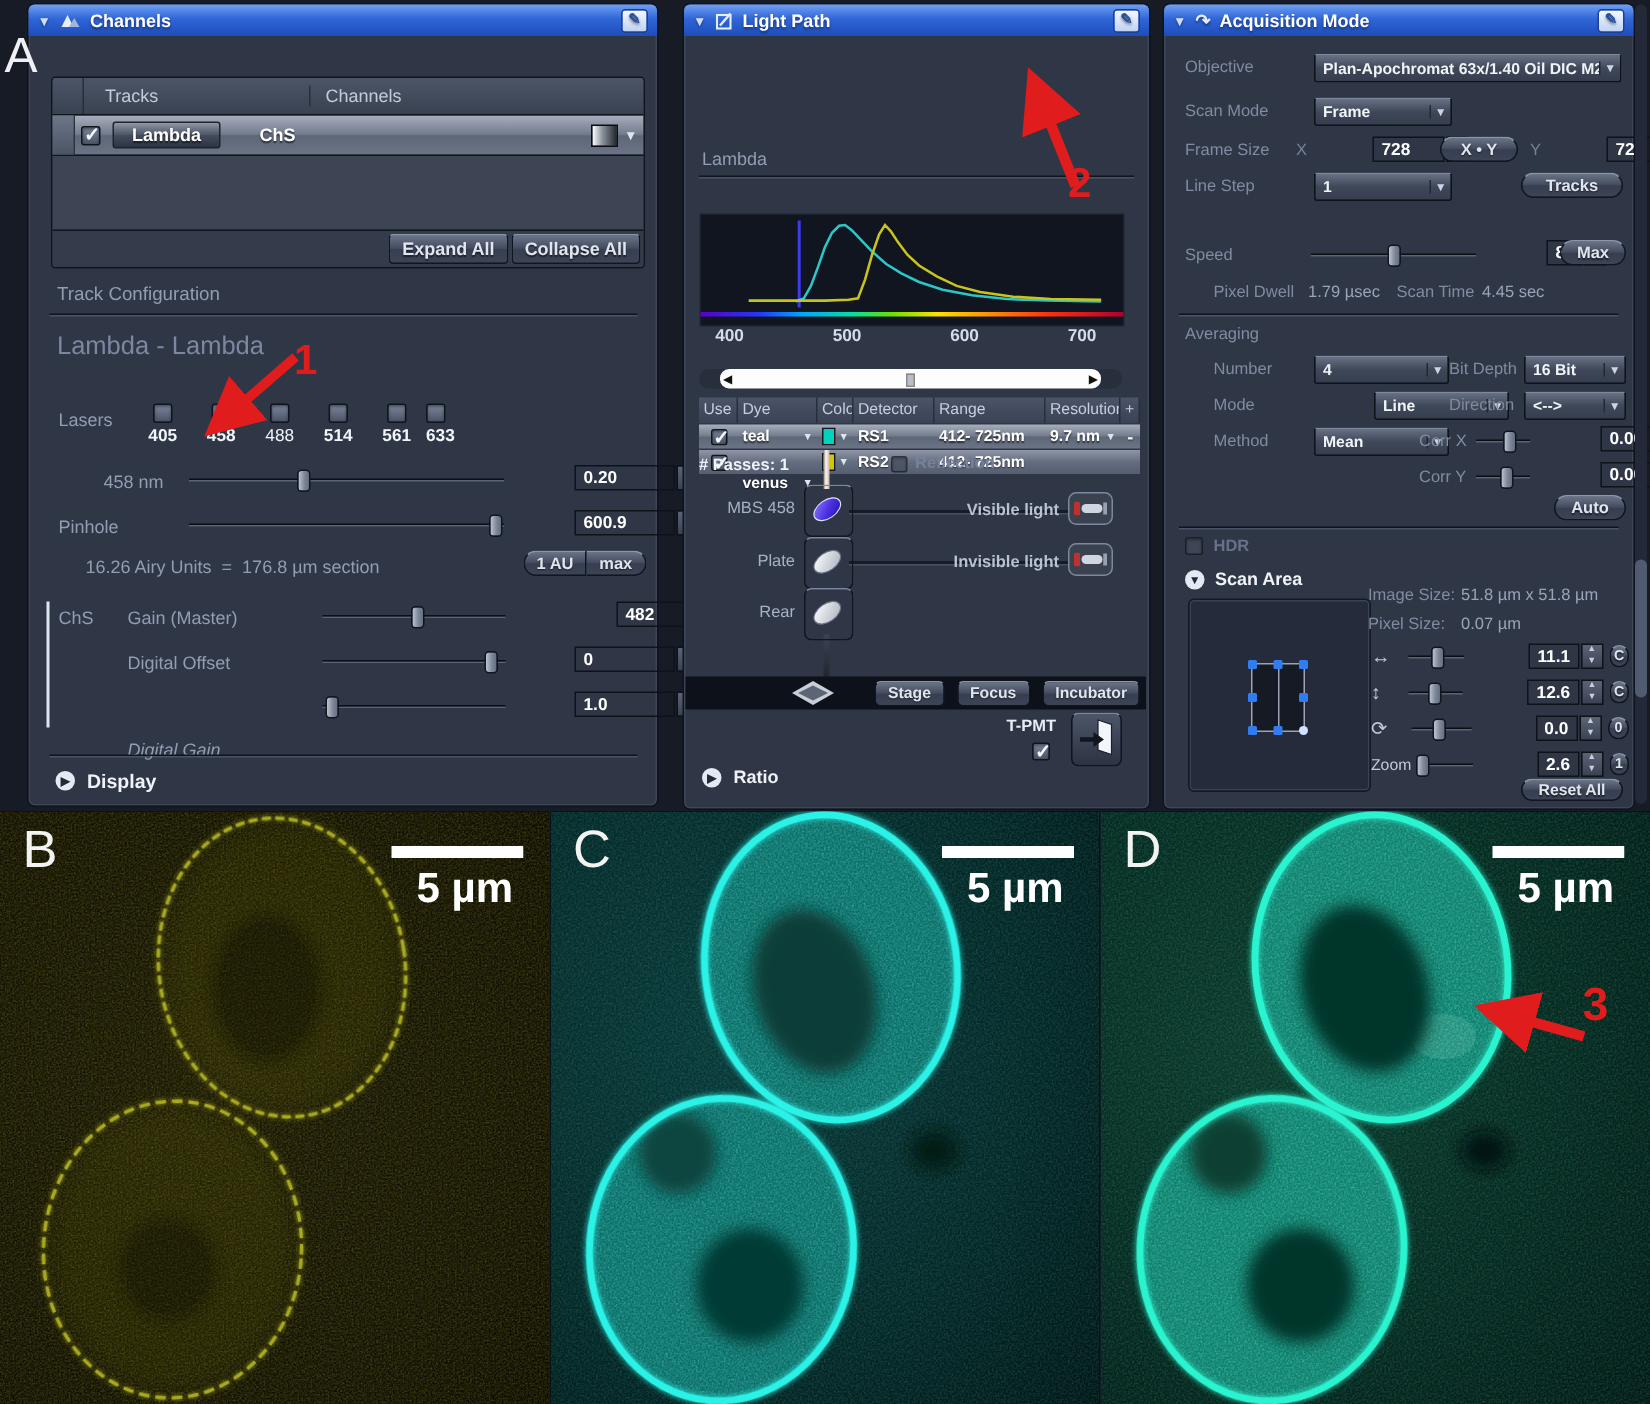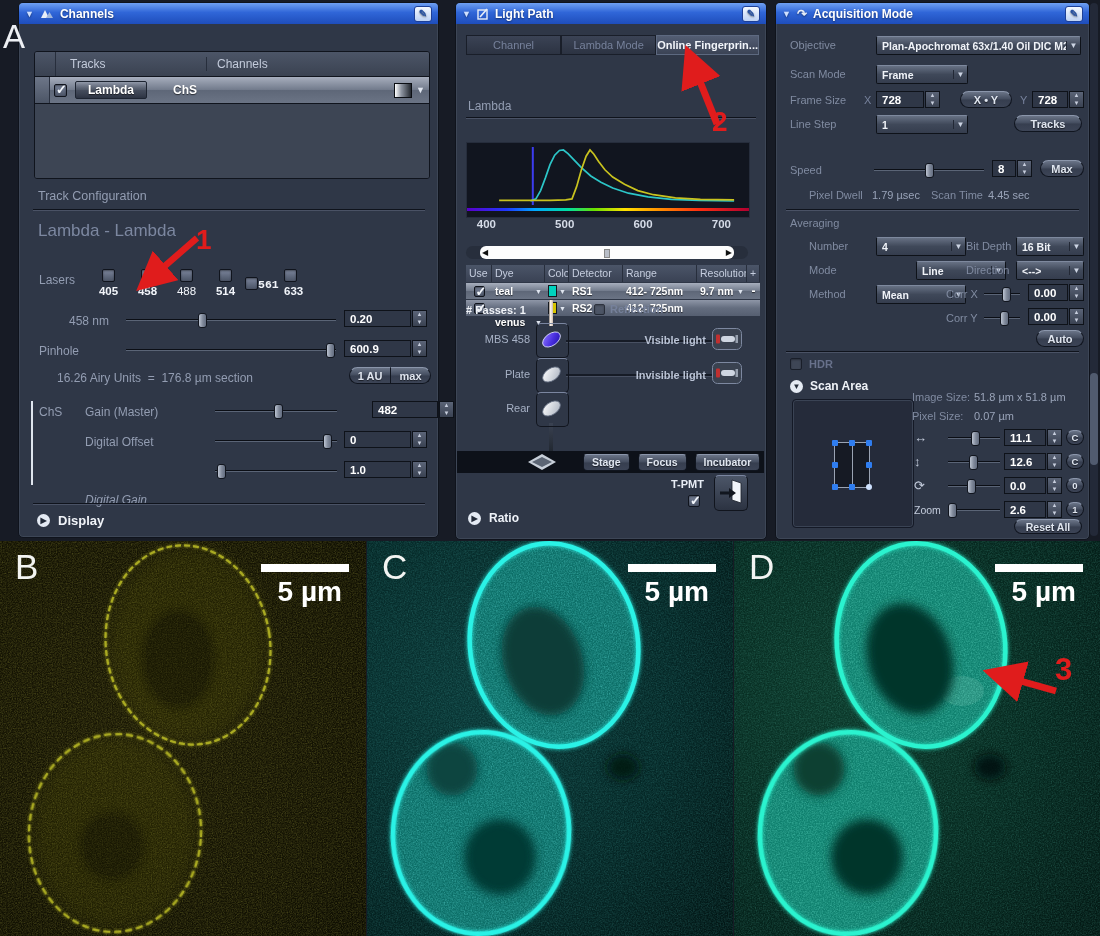--- a/index.html
+++ b/index.html
@@ -19,21 +19,21 @@
            font-size:10px;line-height:13px;text-align:center;font-weight:bold;}
   .lbl{color:#939db2;font-size:12px;}
   .lbl2{color:#808ba1;font-size:11px;}
   .hr{position:absolute;height:1px;background:#0f131c;box-shadow:0 1px 0 rgba(125,136,158,.35);}
   
   .btn{display:inline-flex;align-items:center;justify-content:center;box-sizing:border-box;
        background:linear-gradient(#6a7487 0%,#434c5e 48%,#363e4f 52%,#3c4456 100%);
        border:1px solid #10151f;border-top-color:#8b96ab;border-radius:9px;color:#e0e6f0;
        font-size:11px;font-weight:bold;text-shadow:0 1px 1px rgba(0,0,0,.55);padding:0 8px;height:17px;}
   .btn.sq{border-radius:3px;}
-  .spin{display:flex;align-items:stretch;height:17px;}
+  .spin{display:flex;align-items:stretch;height:17px;margin-left:39px;}
   .spin .v{flex:1;background:linear-gradient(#99a1b1,#5d random6678 50%,#4d5668);border:1px solid #0e1219;
            color:#fff;font-size:11.5px;font-weight:bold;padding:0 5px;display:flex;align-items:center;}
   .spin .a{width:13px;margin-left:1px;display:flex;flex-direction:column;
            background:linear-gradient(#5b6477,#3a4252);border:1px solid #0e1219;}
   .spin .a span{flex:1;font-size:6px;line-height:7px;color:#c7cedd;text-align:center;}
   .ddl{display:flex;height:17px;background:linear-gradient(#677184,#3f4859 50%,#353d4e);
        border:1px solid #0e1219;border-top-color:#7e899e;border-radius:2px;align-items:center;}
   .ddl .v{flex:1;color:#f0f3f8;font-size:10.5px;font-weight:bold;padding:0 5px;white-space:nowrap;overflow:hidden;}
   .ddl .ar{width:13px;text-align:center;color:#ccd4e3;font-size:8px;border-left:1px solid #222835;}
   .slider{position:absolute;height:15px;}
@@ -100,20 +100,24 @@
         <span style="width:14px;height:100%;background:linear-gradient(#6d7688,#4c5566);border-right:1px solid #2a3140;"></span>
         <span class="cb on" style="margin-left:4px;"></span>
         <span class="rowtxt" style="margin-left:8px;font-size:12px;border:1px solid #1d2431;border-radius:2px;padding:1px 12px;background:linear-gradient(#59627400,#2c3342);">Lambda</span>
         <span class="rowtxt" style="margin-left:26px;font-size:12px;">ChS</span>
         <span style="margin-left:auto;margin-right:4px;display:flex;align-items:center;gap:4px;">
           <span style="width:16px;height:13px;border:1px solid #0a0d12;background:linear-gradient(90deg,#ffffff,#8d94a0 40%,#23282f);"></span>
           <span style="color:#dfe5ef;font-size:9px;">▼</span>
         </span>
       </div>
       <div style="flex:1;background:#3d4554;"></div>
+      <div style="height:24px;background:#343c4b;display:flex;justify-content:flex-end;align-items:center;gap:2px;padding:0 2px;border-top:1px solid #10141d;">
+        <span class="btn sq" style="height:20px;font-size:12px;">Expand All</span>
+        <span class="btn sq" style="height:20px;font-size:12px;">Collapse All</span>
+      </div>
     </div>
 
     <div class="abs lbl" style="left:19px;top:186px;font-size:12.5px;">Track Configuration</div>
     <div class="hr" style="left:14px;top:206px;width:392px;"></div>
     <div class="abs" style="left:19px;top:218px;font-size:17px;color:#7c87a0;">Lambda - Lambda</div>
 
     <div class="abs lbl" style="left:20px;top:270px;">Lasers</div>
     <div class="abs" id="lasers" style="left:70px;top:266px;display:flex;">
         <div style="width: 39px; display: flex; flex-direction: column; align-items: center;">
           <span class="cb"></span>
@@ -124,21 +128,21 @@
           <span style="margin-top: 3px; color: rgb(242, 245, 250); font-size: 11.5px; font-weight: bold;">458</span>
         </div>
         <div style="width: 39px; display: flex; flex-direction: column; align-items: center;">
           <span class="cb"></span>
           <span style="margin-top: 3px; color: rgb(242, 245, 250); font-size: 11.5px; font-weight: normal;">488</span>
         </div>
         <div style="width: 39px; display: flex; flex-direction: column; align-items: center;">
           <span class="cb"></span>
           <span style="margin-top: 3px; color: rgb(242, 245, 250); font-size: 11.5px; font-weight: bold;">514</span>
         </div>
-        <div style="width: 39px; display: flex; align-items: center; font-family: Liberation Mono, monospace;">
+        <div style="width: 39px; display: flex; flex-direction: column; align-items: center;">
           <span class="cb"></span>
           <span style="margin-top: 3px; color: rgb(242, 245, 250); font-size: 11.5px; font-weight: bold;">561</span>
         </div>
         <div style="width: 39px; display: flex; flex-direction: column; ">
           <span class="cb"></span>
           <span style="margin-top: 3px; color: rgb(242, 245, 250); font-size: 11.5px; font-weight: bold;">633</span>
         </div>
       </div>
 
     <div class="abs lbl" style="left:50px;top:311px;">458 nm</div>
@@ -230,25 +234,20 @@
     <div class="phead">
       <span class="car">▼</span>
       <svg width="12" height="12" viewBox="0 0 12 12">
           <rect x="1" y="2" width="9" height="9" fill="none" stroke="#e8eef8" stroke-width="1.4"></rect>
           <line x1="3" y1="9" x2="10" y2="1" stroke="#e8eef8" stroke-width="1.6"></line>
         </svg>
       <span>Light Path</span>
       <span class="editbtn">✎</span>
     </div>
 
-    <div class="abs" id="lp-tabs" style="left:10px;top:32px;width:293px;display:flex;">
-        <div class="tab">Channel</div>
-        <div class="tab">Lambda Mode</div>
-        <div class="tab active">Online Fingerprin...</div>
-      </div>
 
     <div class="abs lbl" style="left:12px;top:96px;">Lambda</div>
     <div class="hr" style="left:10px;top:114px;width:290px;"></div>
 
     <div class="abs" style="left:10px;top:139px;width:282px;height:74px;background:#11151f;border:1px solid #262d3c;">
       <svg id="spec" width="282" height="64" style="position:absolute;left:0;top:0;">
           <line x1="65.8" x2="65.8" y1="4" y2="62" stroke="#3c3cf0" stroke-width="2"></line>
           <polyline points="63.5,58.0 68.9,55.9 73.6,47.6 78.3,35.1 83.0,21.6 87.7,12.2 92.4,7.5 96.4,7.0 101.0,10.6 106.5,16.4 114.4,24.7 123.8,33.0 133.9,39.2 145.7,45.0 161.4,50.2 181.0,53.8 204.4,56.4 231.9,57.4 267.1,58.0" fill="none" stroke="#2cc6c8" stroke-width="1.7"></polyline>
           <polyline points="32.1,57.4 59.5,57.4 83.0,57.4 98.7,56.9 105.0,55.9 109.7,43.4 114.4,26.8 119.1,13.2 123.0,7.0 126.9,11.2 131.6,18.4 137.9,26.8 145.7,34.0 157.5,41.3 170.8,47.6 186.4,51.7 208.4,54.8 233.4,56.4 267.1,56.9" fill="none" stroke="#c9c31f" stroke-width="1.7"></polyline>
         </svg>

